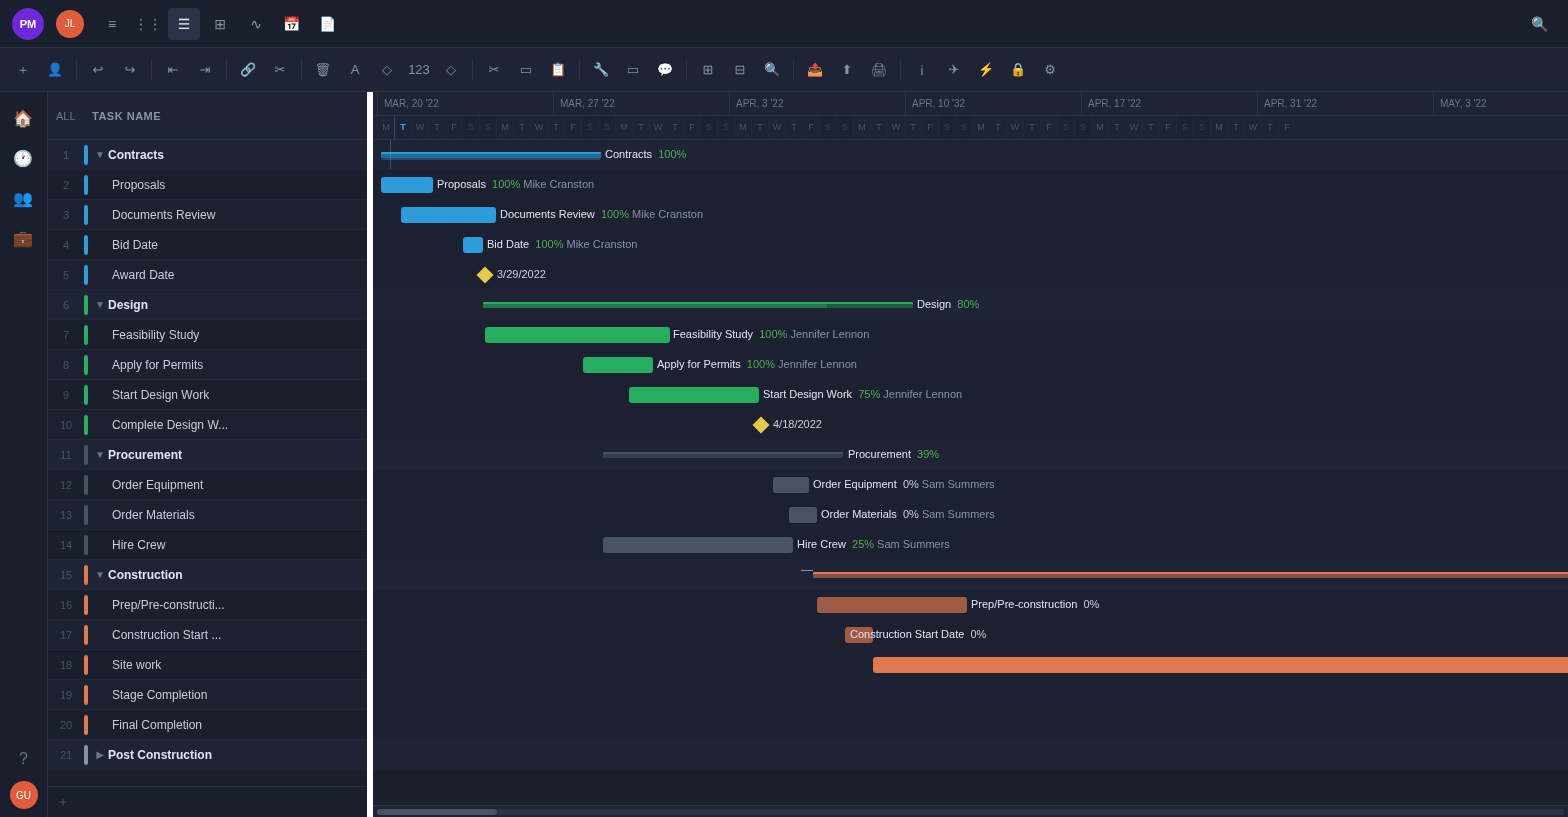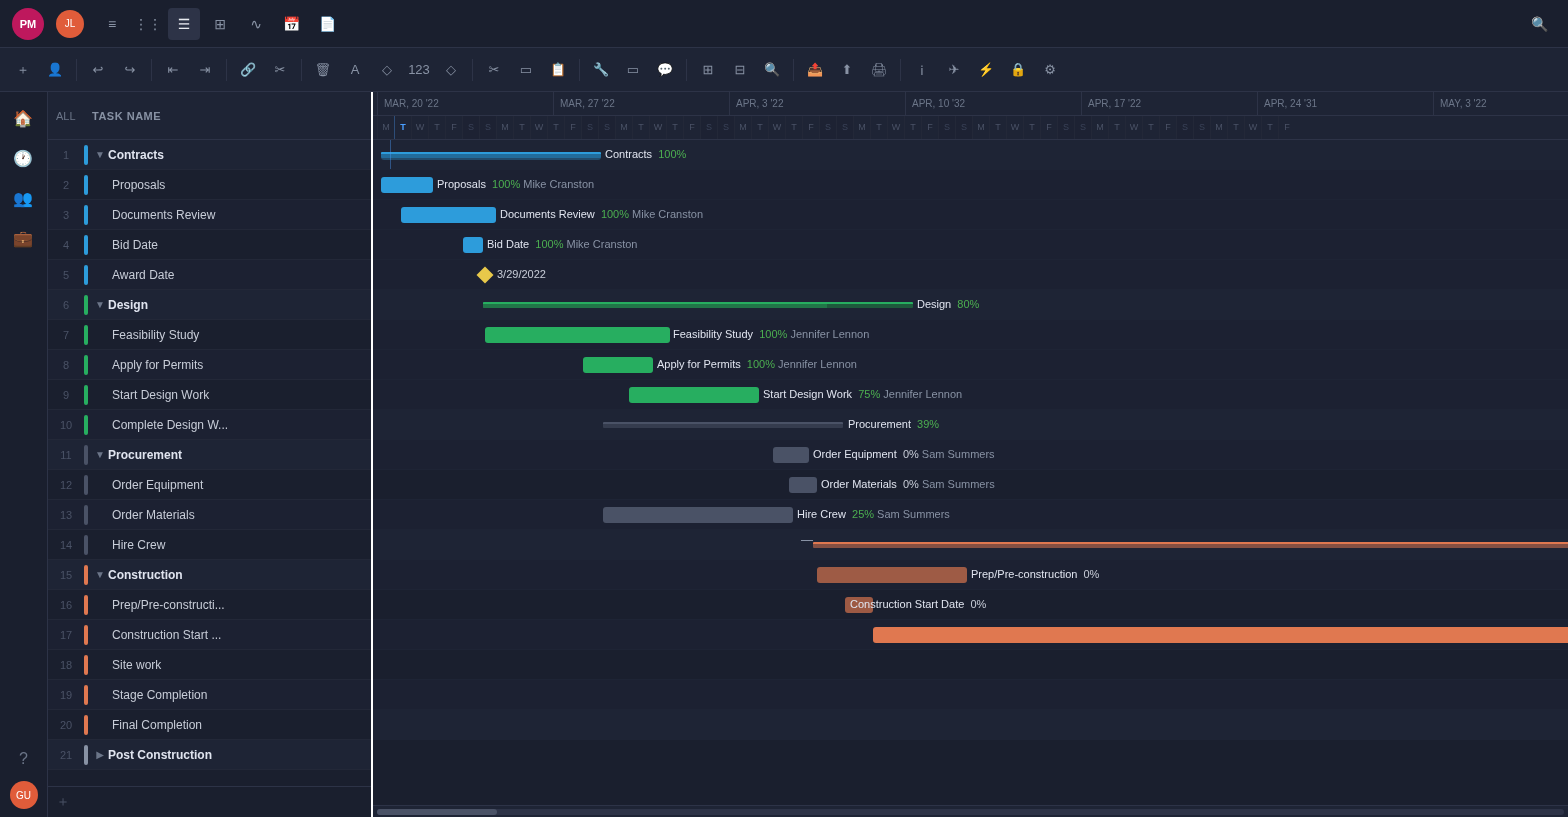--- a/index.html
+++ b/index.html
@@ -3,21 +3,21 @@
   <meta charset="utf-8">
   <style>
     * { box-sizing: border-box; margin: 0; padding: 0; }
     body { background: #1a1f2e; color: #c8cdd8; font-family: 'Segoe UI', Arial, sans-serif; font-size: 12px; overflow: hidden; width: 1568px; height: 817px; }
 
     
     #top-nav {
       display: flex; align-items: center; height: 48px; background: #1a1f2e;
       border-bottom: 1px solid #2d3347; padding: 0 12px; gap: 12px;
     }
-    #top-nav .logo { width: 32px; height: 32px; background: #be185d; border-radius: 50%; display: flex; align-items: center; justify-content: center; color: white; font-weight: bold; font-size: 11px; flex-shrink: 0; }
+    #top-nav .logo { width: 32px; height: 32px; background: #6d28d9; border-radius: 50%; display: flex; align-items: center; justify-content: center; color: white; font-weight: bold; font-size: 11px; flex-shrink: 0; }
     #top-nav .project-title { color: #e8eaf0; font-size: 15px; font-weight: 500; flex: 1; }
     #top-nav .user-avatar { width: 28px; height: 28px; border-radius: 50%; background: #e05c3a; display: flex; align-items: center; justify-content: center; font-size: 10px; color: white; }
     #top-nav .nav-icons { display: flex; gap: 4px; align-items: center; }
     .nav-icon-btn { width: 32px; height: 32px; display: flex; align-items: center; justify-content: center; border-radius: 4px; cursor: pointer; color: #8892a4; font-size: 14px; }
     .nav-icon-btn.active { background: #2d3347; color: #e8eaf0; }
     #top-nav .search-icon { margin-left: auto; }
 
     
     #toolbar {
       display: flex; align-items: center; height: 44px; background: #1e2435;
@@ -33,21 +33,21 @@
     #sidebar-icons {
       width: 48px; background: #1a1f2e; border-right: 1px solid #2d3347;
       display: flex; flex-direction: column; align-items: center; padding-top: 8px; gap: 4px;
     }
     .sidebar-icon { width: 36px; height: 36px; display: flex; align-items: center; justify-content: center; border-radius: 6px; cursor: pointer; color: #6b7588; font-size: 16px; }
     .sidebar-icon.active { color: #c8cdd8; }
     .sidebar-icon-bottom { margin-top: auto; }
 
     
     #task-table {
-      width: 325px; border-right: 2px solid #ffffff; display: flex; flex-direction: column; flex-shrink: 0;
+      width: 325px; border-right: 6px solid #ffffff; display: flex; flex-direction: column; flex-shrink: 0;
     }
     #task-table-header {
       display: flex; height: 48px; background: #1e2435; border-bottom: 1px solid #2d3347;
       align-items: center; padding: 0 8px;
     }
     .th-all { width: 36px; color: #6b7588; font-size: 11px; flex-shrink: 0; }
     .th-task { flex: 1; color: #8892a4; font-size: 11px; font-weight: 600; text-transform: uppercase; letter-spacing: 0.5px; }
     #task-rows { flex: 1; overflow-y: hidden; }
 
     .task-row {
@@ -306,21 +306,21 @@
         <div style="display:flex; height:100%; border-left:1px solid #2d3347; padding-left:6px; align-items:center; min-width:176px;">
           <span class="date-label">APR, 3 '22</span>
         </div>
         <div style="display:flex; height:100%; border-left:1px solid #2d3347; padding-left:6px; align-items:center; min-width:176px;">
           <span class="date-label">APR, 10 '32</span>
         </div>
         <div style="display:flex; height:100%; border-left:1px solid #2d3347; padding-left:6px; align-items:center; min-width:176px;">
           <span class="date-label">APR, 17 '22</span>
         </div>
         <div style="display:flex; height:100%; border-left:1px solid #2d3347; padding-left:6px; align-items:center; min-width:176px;">
-          <span class="date-label">APR, 24 '31</span>
+          <span class="date-label">APR, 31 '22</span>
         </div>
         <div style="display:flex; height:100%; border-left:1px solid #2d3347; padding-left:6px; align-items:center; min-width:176px;">
           <span class="date-label">MAY, 3 '22</span>
         </div>
 
       </div>
       <div id="date-row-bottom" style="display:flex; height:24px; align-items:center; overflow:hidden;">
 
         <style>
           .day-cell-inner { width: 17px; height: 100%; display:inline-flex; align-items:center; justify-content:center; font-size:9px; color:#4a5266; border-left:1px solid #232838; flex-shrink:0; }
@@ -447,20 +447,24 @@
       <div class="gantt-row even">
         <div class="g-bar-abs" style="left:210px; width:70px; background:#27ae60;"></div>
         <span class="g-lbl" style="left:284px; color:#e0e4ef;">Apply for Permits &nbsp;<span style="color:#4caf50;">100%</span>&nbsp;<span style="color:#8892a4;">Jennifer Lennon</span></span>
       </div>
 
       <div class="gantt-row">
         <div class="g-bar-abs" style="left:256px; width:130px; background:#27ae60;"></div>
         <span class="g-lbl" style="left:390px; color:#e0e4ef;">Start Design Work &nbsp;<span style="color:#4caf50;">75%</span>&nbsp;<span style="color:#8892a4;">Jennifer Lennon</span></span>
       </div>
 
+      <div class="gantt-row even">
+        <div class="g-diamond-shape" style="left:382px; background:#e8c84a;"></div>
+        <span class="g-lbl" style="left:400px; color:#c8cdd8;">4/18/2022</span>
+      </div>
 
       <div class="gantt-row" style="background:#1e2435;">
         <div class="g-bar-parent" style="left:230px; width:240px; background:#4a526688; border-top:2px solid #4a5266;"></div>
         <span class="g-lbl" style="left:475px; color:#e0e4ef;">Procurement &nbsp;<span style="color:#4caf50;">39%</span></span>
       </div>
 
       <div class="gantt-row even">
         <div class="g-bar-abs" style="left:400px; width:36px; background:#4a5266;"></div>
         <span class="g-lbl" style="left:440px; color:#e0e4ef;">Order Equipment &nbsp;<span style="color:#c8cdd8;">0%</span>&nbsp;<span style="color:#8892a4;">Sam Summers</span></span>
       </div>

